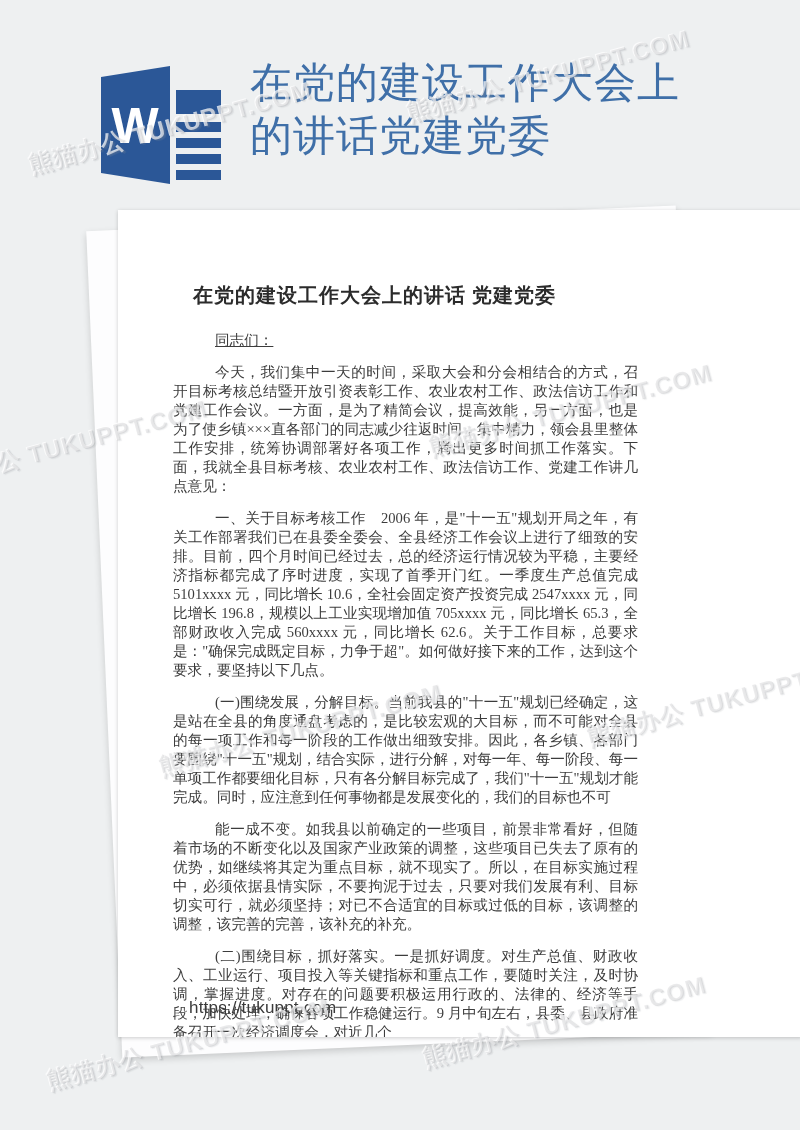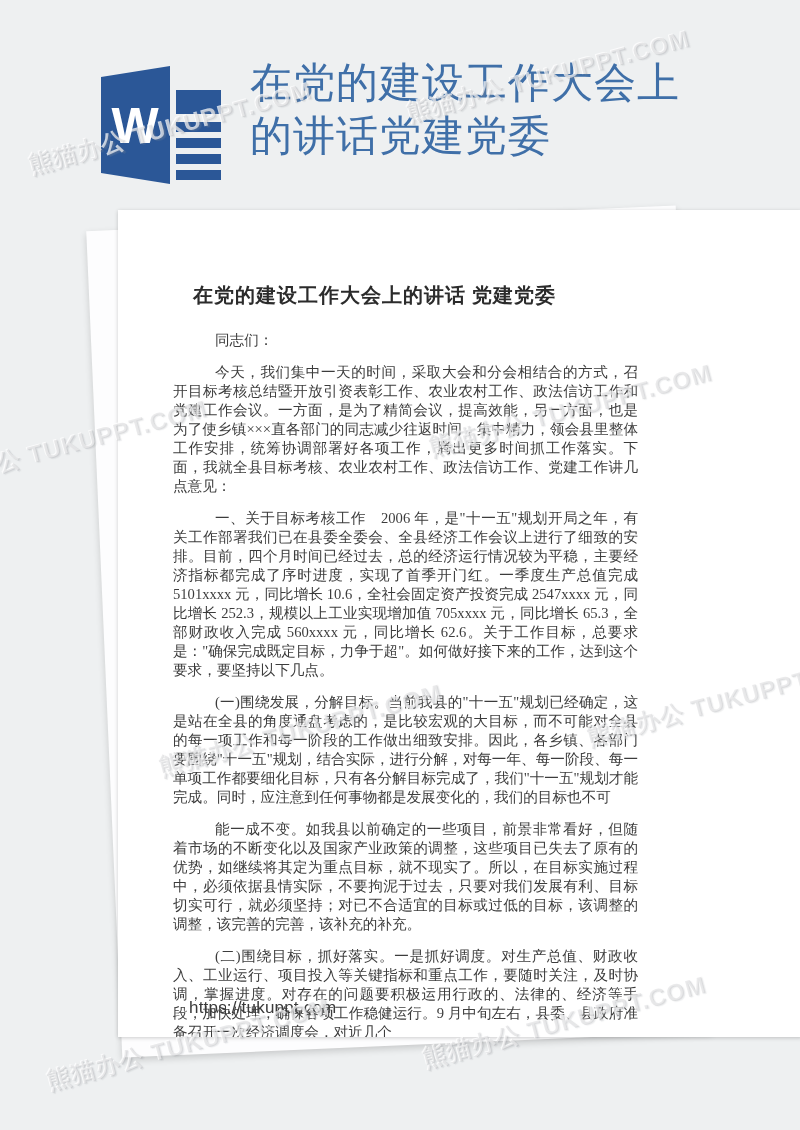--- a/index.html
+++ b/index.html
@@ -35,21 +35,21 @@
     font-size:20px; font-weight:700; color:#2b2b2b;
     letter-spacing:1px; margin:0 0 22px 0; padding-left:20px;
   }
   .doc-body {
     font-family:"Liberation Serif","DejaVu Serif",serif;
     font-size:14.6px; line-height:19px; color:#3c3c3c;
     text-align:justify; width:465px;
   }
   .doc-body p { margin:13px 0; text-indent:42px; }
   .doc-body p.subtitle { margin:0 0 10px 0; }
-  .doc-body p.salutation { margin:0 0 9px 0; }
+  .doc-body p.salutation { margin:0 0 9px 0;text-decoration:underline; }
   .doc-footer {
     position:absolute; left:71px; top:788px;
     font-family:"Liberation Sans","DejaVu Sans",sans-serif;
     font-size:17px; color:#3a3a3a; letter-spacing:0.2px;
   }
 
   
   .wm-layer { position:absolute; inset:0; z-index:5; pointer-events:none; }
   .wm {
     position:absolute; white-space:nowrap;
@@ -80,21 +80,21 @@
   <div class="header-title" style="color: rgb(63, 111, 168);">在党的建设工作大会上的讲话党建党委</div>
 
   <div class="back-page"></div>
 
   <div class="doc-page" style="background: rgb(255, 255, 255);">
     <h1 class="doc-title">在党的建设工作大会上的讲话 党建党委</h1>
     <div class="doc-body" style="color: rgb(60, 60, 60);">
       <p class="salutation">同志们：</p>
       <div>
           <p>今天，我们集中一天的时间，采取大会和分会相结合的方式，召开目标考核总结暨开放引资表彰工作、农业农村工作、政法信访工作和党建工作会议。一方面，是为了精简会议，提高效能，另一方面，也是为了使乡镇×××直各部门的同志减少往返时间，集中精力，领会县里整体工作安排，统筹协调部署好各项工作，腾出更多时间抓工作落实。下面，我就全县目标考核、农业农村工作、政法信访工作、党建工作讲几点意见：</p>
-          <p>一、关于目标考核工作　2006 年，是"十一五"规划开局之年，有关工作部署我们已在县委全委会、全县经济工作会议上进行了细致的安排。目前，四个月时间已经过去，总的经济运行情况较为平稳，主要经济指标都完成了序时进度，实现了首季开门红。一季度生产总值完成 5101xxxx 元，同比增长 10.6，全社会固定资产投资完成 2547xxxx 元，同比增长 252.3，规模以上工业实现增加值 705xxxx 元，同比增长 65.3，全部财政收入完成 560xxxx 元，同比增长 62.6。关于工作目标，总要求是："确保完成既定目标，力争于超"。如何做好接下来的工作，达到这个要求，要坚持以下几点。</p>
+          <p>一、关于目标考核工作　2006 年，是"十一五"规划开局之年，有关工作部署我们已在县委全委会、全县经济工作会议上进行了细致的安排。目前，四个月时间已经过去，总的经济运行情况较为平稳，主要经济指标都完成了序时进度，实现了首季开门红。一季度生产总值完成 5101xxxx 元，同比增长 10.6，全社会固定资产投资完成 2547xxxx 元，同比增长 196.8，规模以上工业实现增加值 705xxxx 元，同比增长 65.3，全部财政收入完成 560xxxx 元，同比增长 62.6。关于工作目标，总要求是："确保完成既定目标，力争于超"。如何做好接下来的工作，达到这个要求，要坚持以下几点。</p>
           <p>(一)围绕发展，分解目标。当前我县的"十一五"规划已经确定，这是站在全县的角度通盘考虑的，是比较宏观的大目标，而不可能对全县的每一项工作和每一阶段的工作做出细致安排。因此，各乡镇、各部门要围绕"十一五"规划，结合实际，进行分解，对每一年、每一阶段、每一单项工作都要细化目标，只有各分解目标完成了，我们"十一五"规划才能完成。同时，应注意到任何事物都是发展变化的，我们的目标也不可</p>
           <p>能一成不变。如我县以前确定的一些项目，前景非常看好，但随着市场的不断变化以及国家产业政策的调整，这些项目已失去了原有的优势，如继续将其定为重点目标，就不现实了。所以，在目标实施过程中，必须依据县情实际，不要拘泥于过去，只要对我们发展有利、目标切实可行，就必须坚持；对已不合适宜的目标或过低的目标，该调整的调整，该完善的完善，该补充的补充。</p>
           <p>(二)围绕目标，抓好落实。一是抓好调度。对生产总值、财政收入、工业运行、项目投入等关键指标和重点工作，要随时关注，及时协调，掌握进度。对存在的问题要积极运用行政的、法律的、经济等手段，加快处理，确保各项工作稳健运行。9 月中旬左右，县委、县政府准备召开一次经济调度会，对近几个</p>
         </div>
     </div>
     <div class="doc-footer">https://tukuppt.com</div>
   </div>
 
   <div class="wm-layer">
       <span class="wm" style="left: 30px; top: 150px;">熊猫办公 TUKUPPT.COM</span>

